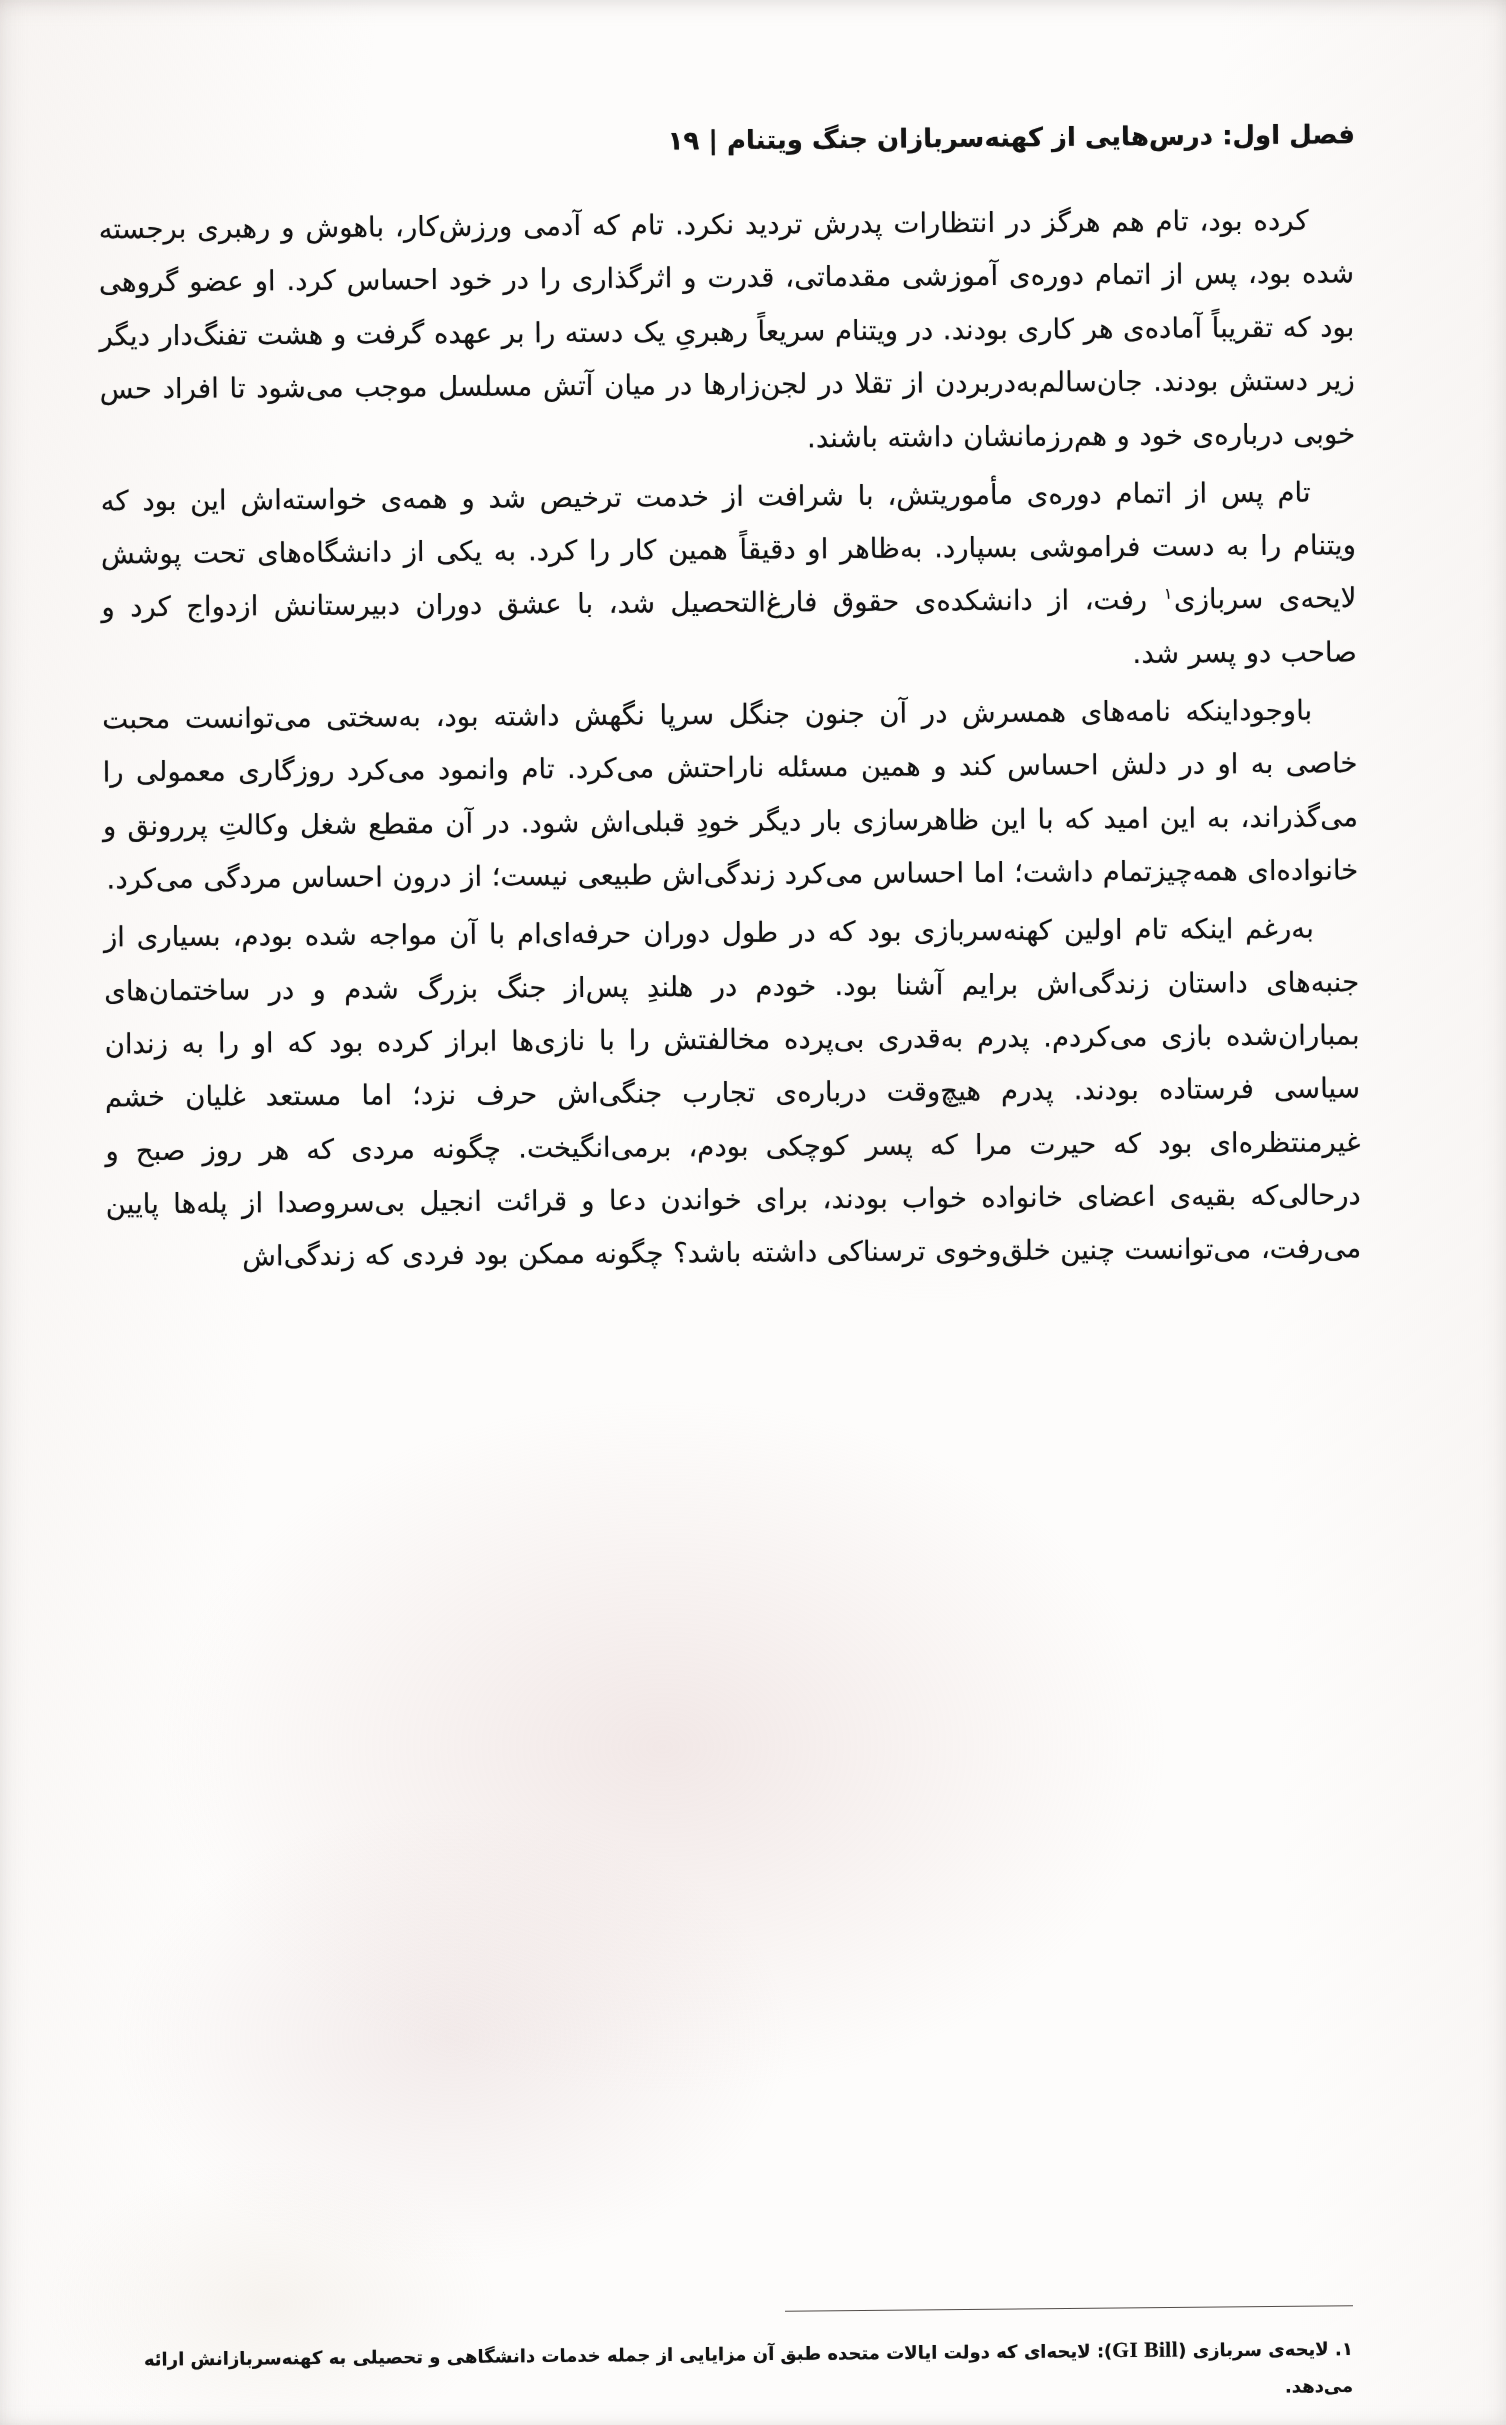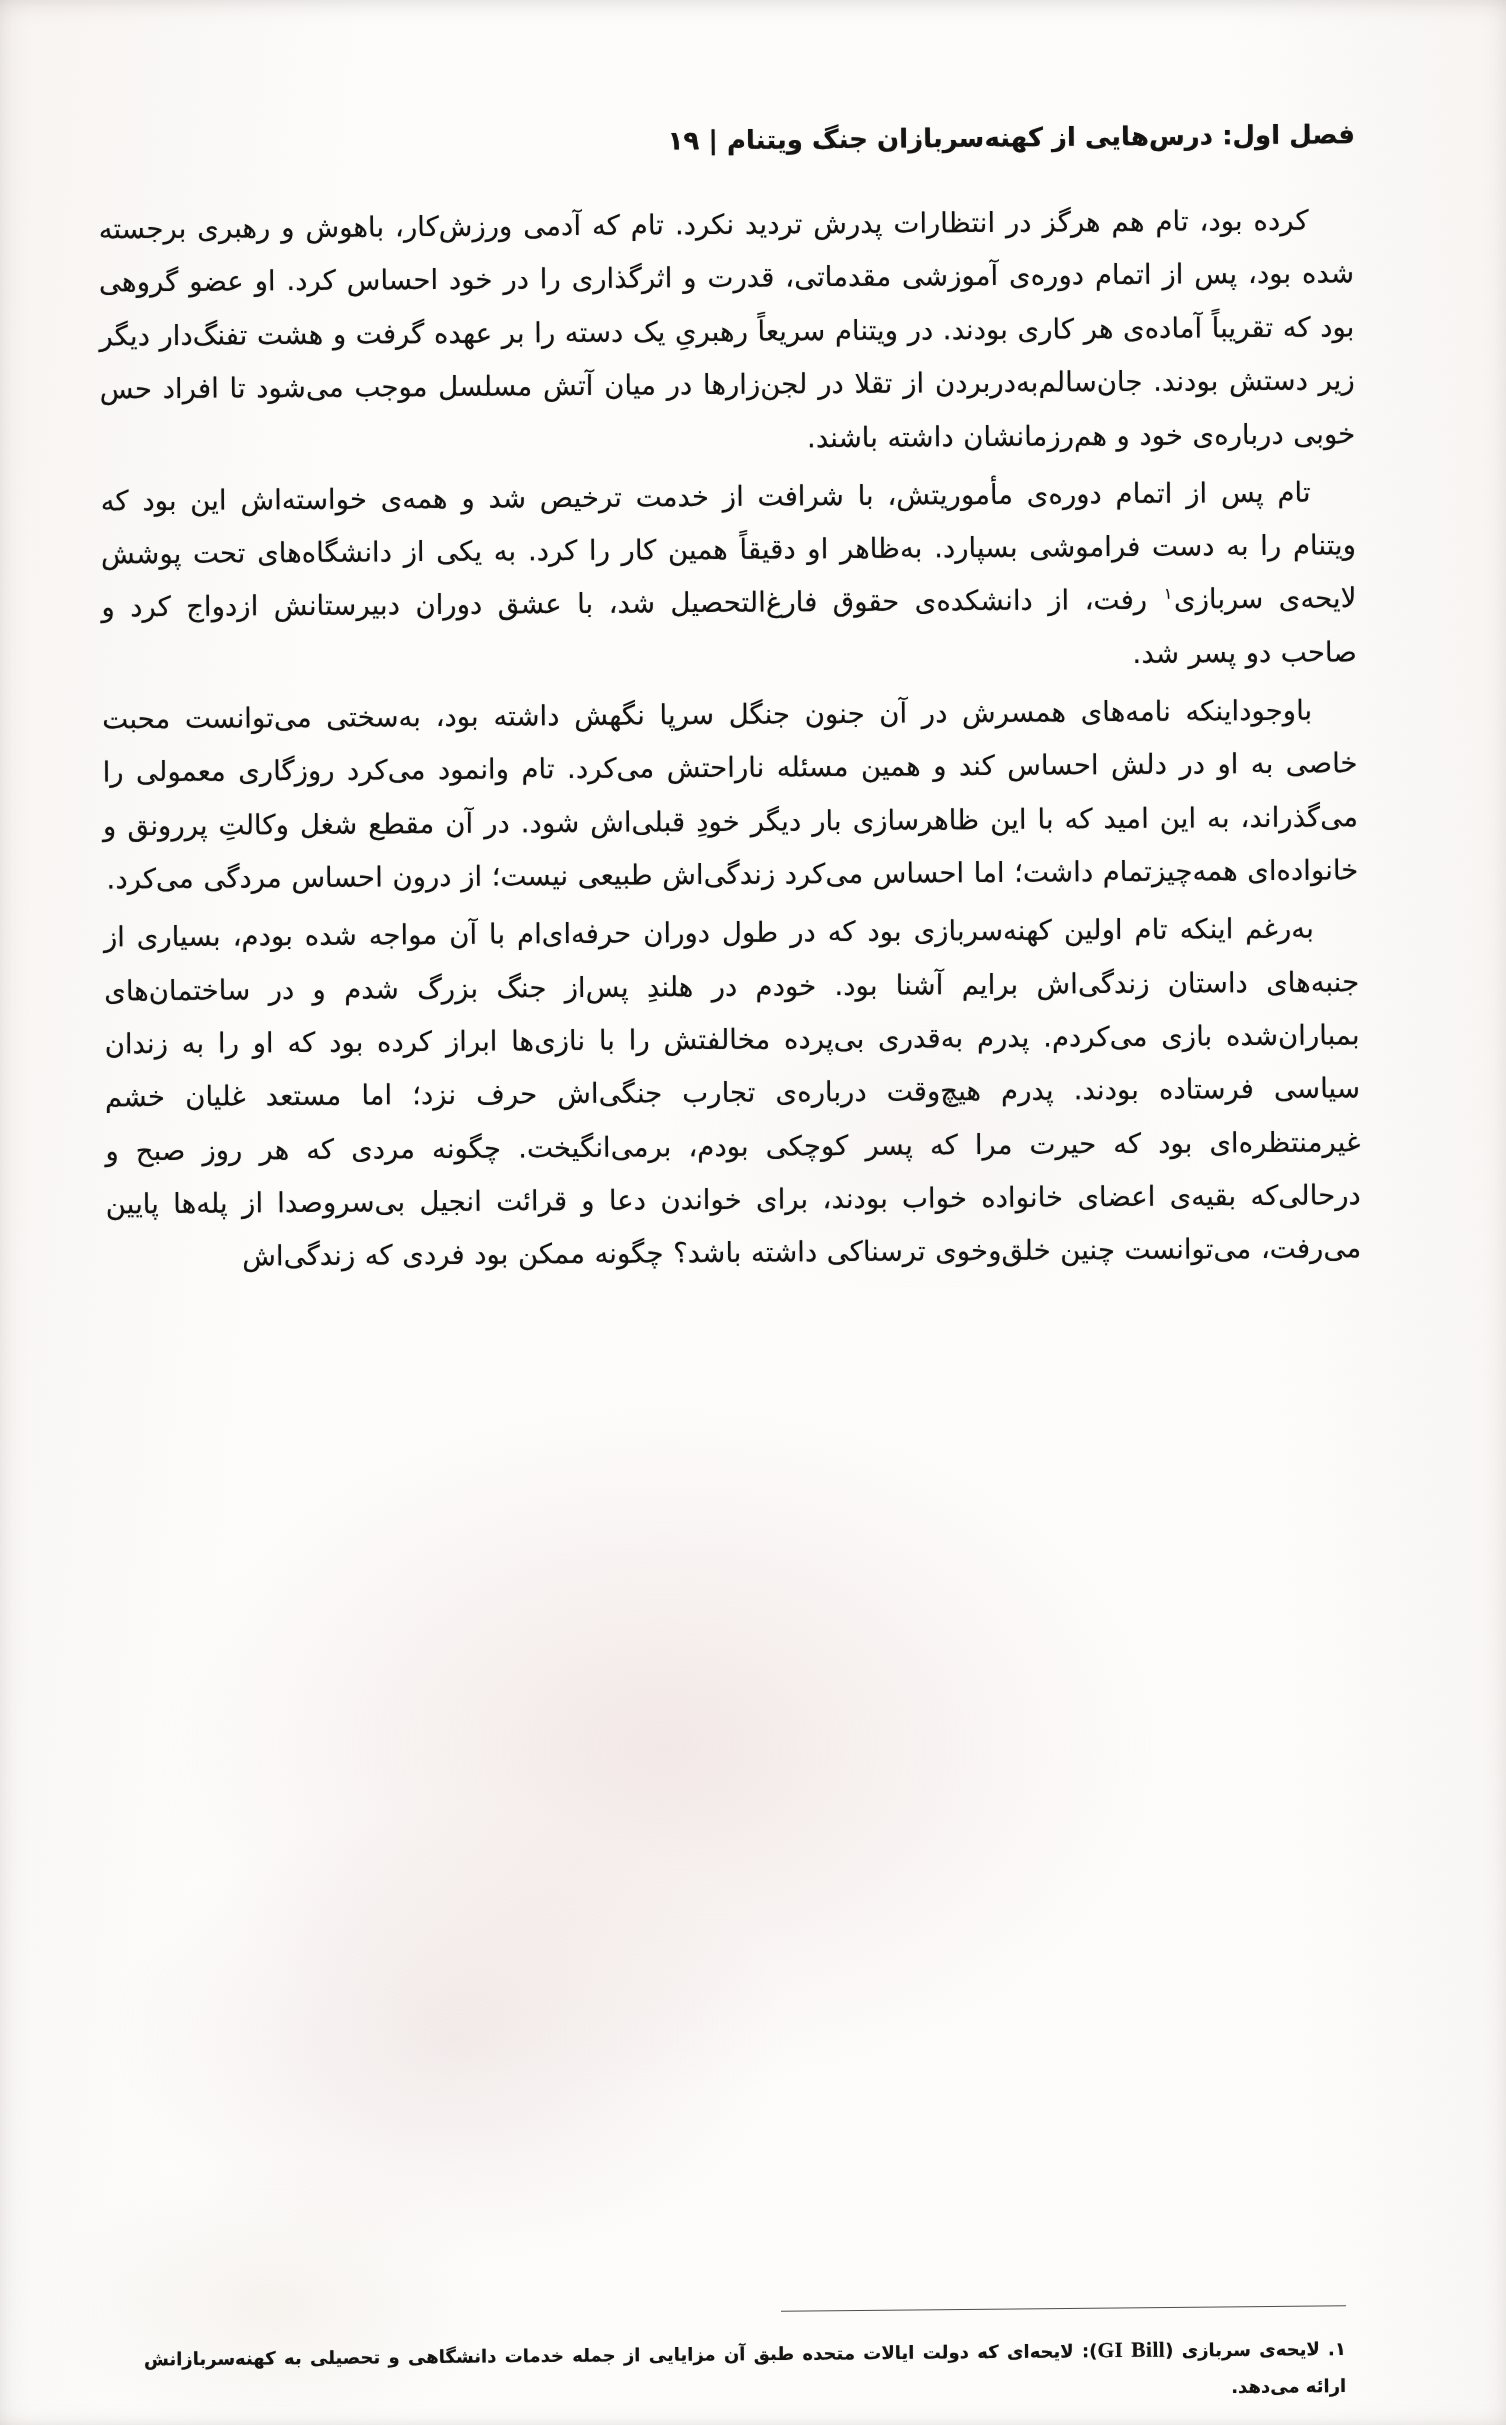--- a/index.html
+++ b/index.html
@@ -91,21 +91,21 @@
   sup.fn-ref {
     font-size: 0.56em;
     vertical-align: super;
     line-height: 0;
     padding: 0 1.6px;
   }
 
   
   .footnote-zone {
     position: absolute;
-    right: 160px;
+    right: 153px;
     left: 144px;
     bottom: 22px;
   }
   .footnote-rule {
     height: 0;
     border-top: 1.9px solid #3a3330;
     width: 47%;
     margin: 0 0 18.6px auto;
     transform: rotate(-0.55deg);
     opacity: 0.88;

